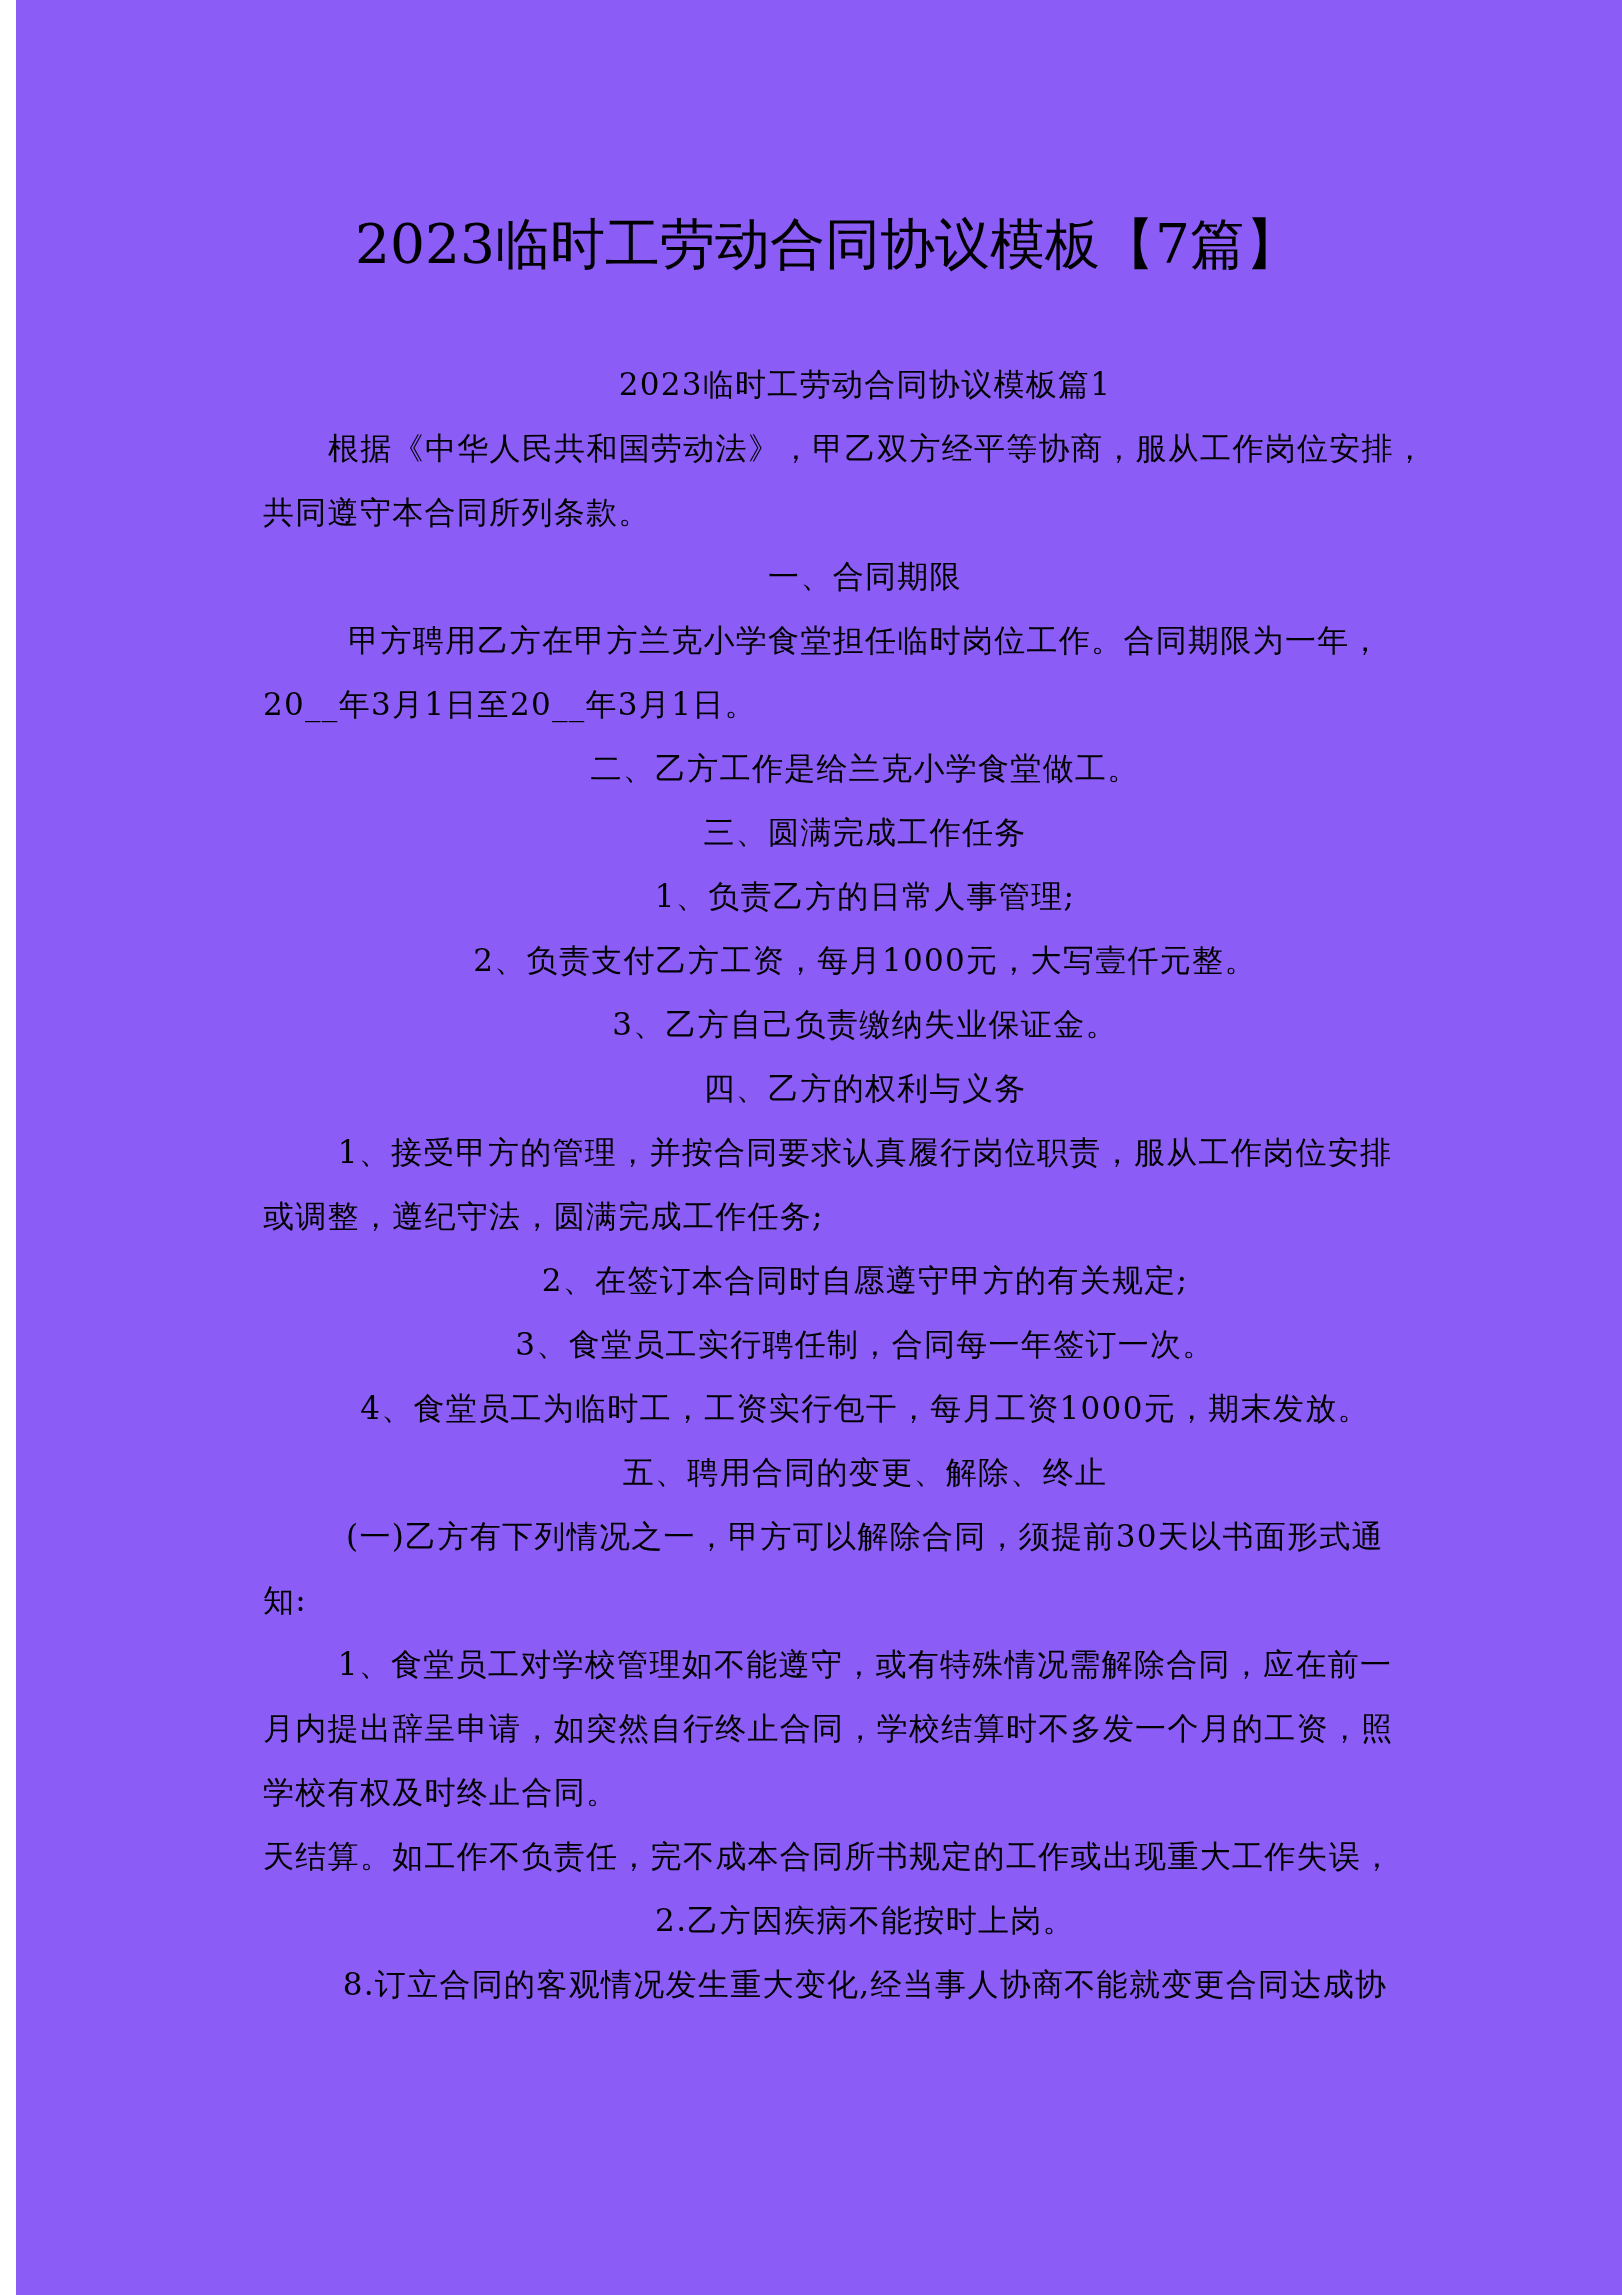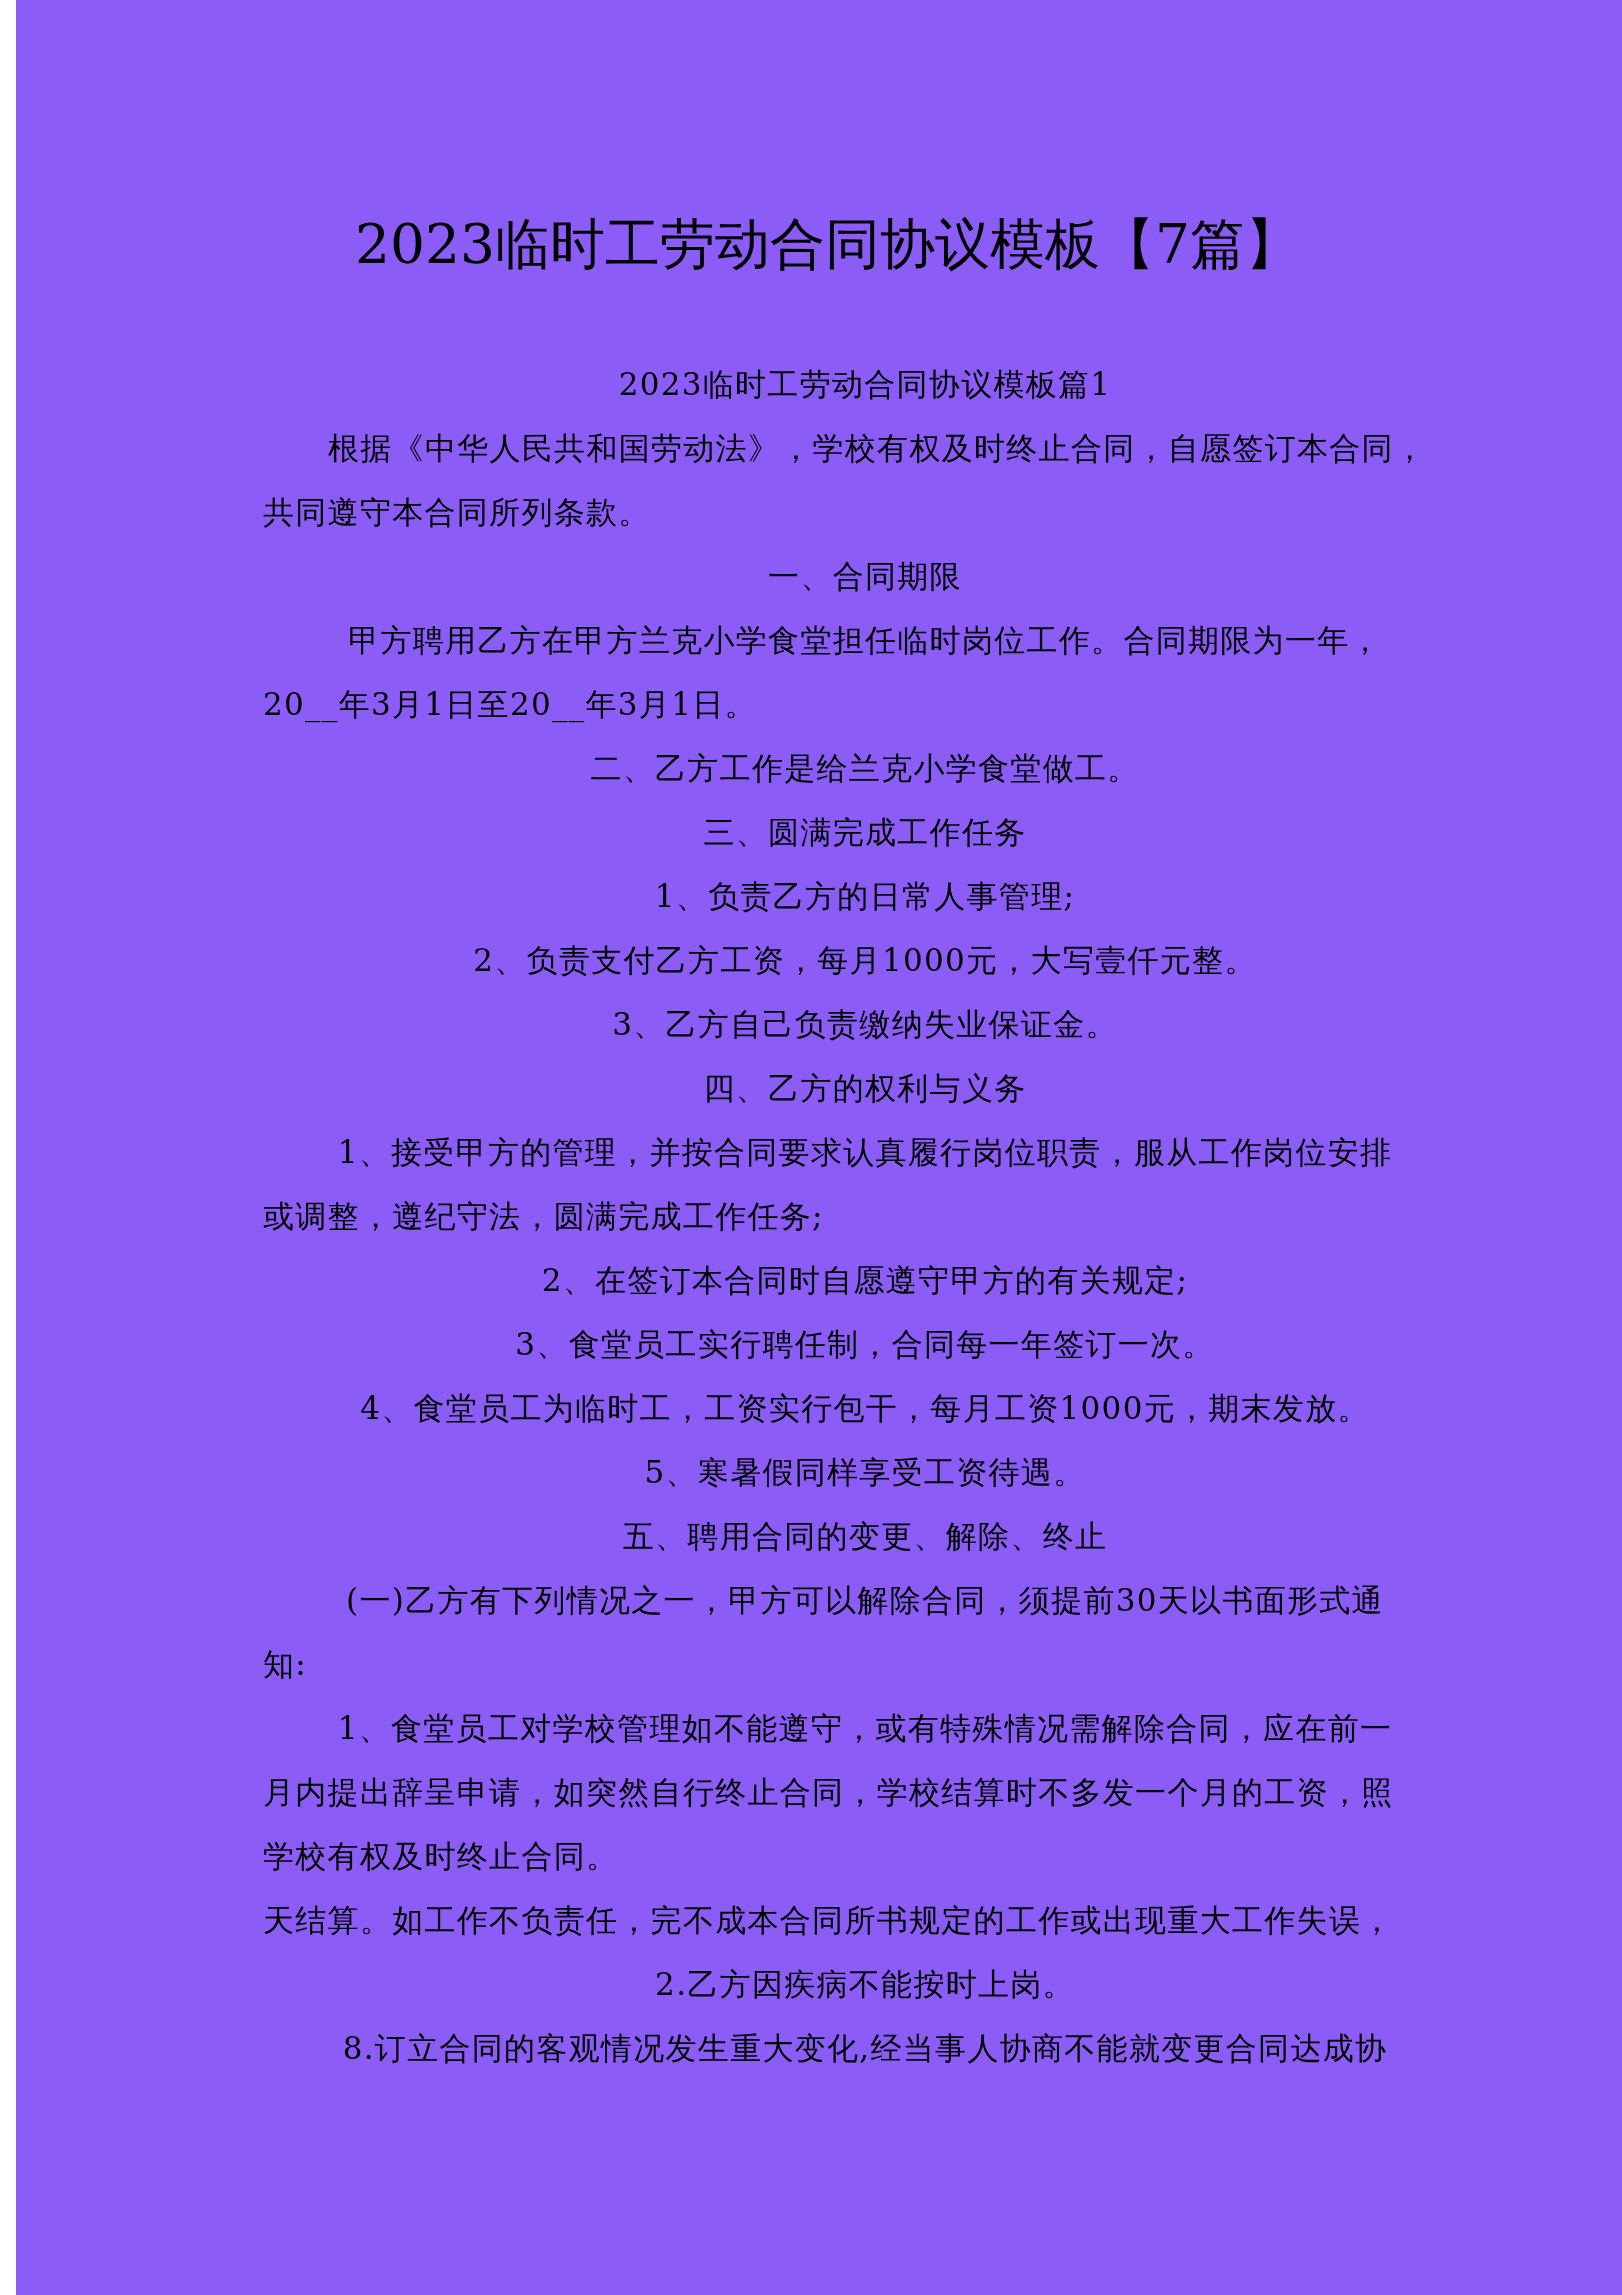--- a/index.html
+++ b/index.html
@@ -53,37 +53,36 @@
     }
   </style>
 </head>
 <body>
 
 <div class="page">
   <div class="doc-title">2023临时工劳动合同协议模板【7篇】</div>
 
   <div class="body">
     <div class="line indent">2023临时工劳动合同协议模板篇1</div>
-    <div class="line indent">根据《中华人民共和国劳动法》，学校有权及时终止合同，自愿签订本合同，</div>
+    <div class="line indent">根据《中华人民共和国劳动法》，甲乙双方经平等协商，服从工作岗位安排，</div>
     <div class="line">共同遵守本合同所列条款。</div>
     <div class="line indent">一、合同期限</div>
     <div class="line indent">甲方聘用乙方在甲方兰克小学食堂担任临时岗位工作。合同期限为一年，</div>
     <div class="line">20__年3月1日至20__年3月1日。</div>
     <div class="line indent">二、乙方工作是给兰克小学食堂做工。</div>
     <div class="line indent">三、圆满完成工作任务</div>
     <div class="line indent">1、负责乙方的日常人事管理;</div>
     <div class="line indent">2、负责支付乙方工资，每月1000元，大写壹仟元整。</div>
     <div class="line indent">3、乙方自己负责缴纳失业保证金。</div>
     <div class="line indent">四、乙方的权利与义务</div>
     <div class="line indent">1、接受甲方的管理，并按合同要求认真履行岗位职责，服从工作岗位安排</div>
     <div class="line">或调整，遵纪守法，圆满完成工作任务;</div>
     <div class="line indent">2、在签订本合同时自愿遵守甲方的有关规定;</div>
     <div class="line indent">3、食堂员工实行聘任制，合同每一年签订一次。</div>
     <div class="line indent">4、食堂员工为临时工，工资实行包干，每月工资1000元，期末发放。</div>
-    <div class="line indent">5、寒暑假同样享受工资待遇。</div>
     <div class="line indent">五、聘用合同的变更、解除、终止</div>
     <div class="line indent">(一)乙方有下列情况之一，甲方可以解除合同，须提前30天以书面形式通</div>
     <div class="line">知:</div>
     <div class="line indent">1、食堂员工对学校管理如不能遵守，或有特殊情况需解除合同，应在前一</div>
     <div class="line">月内提出辞呈申请，如突然自行终止合同，学校结算时不多发一个月的工资，照</div>
     <div class="line">学校有权及时终止合同。</div>
     <div class="line">天结算。如工作不负责任，完不成本合同所书规定的工作或出现重大工作失误，</div>
     <div class="line indent">2.乙方因疾病不能按时上岗。</div>
     <div class="line indent">8.订立合同的客观情况发生重大变化,经当事人协商不能就变更合同达成协</div>
   </div>

